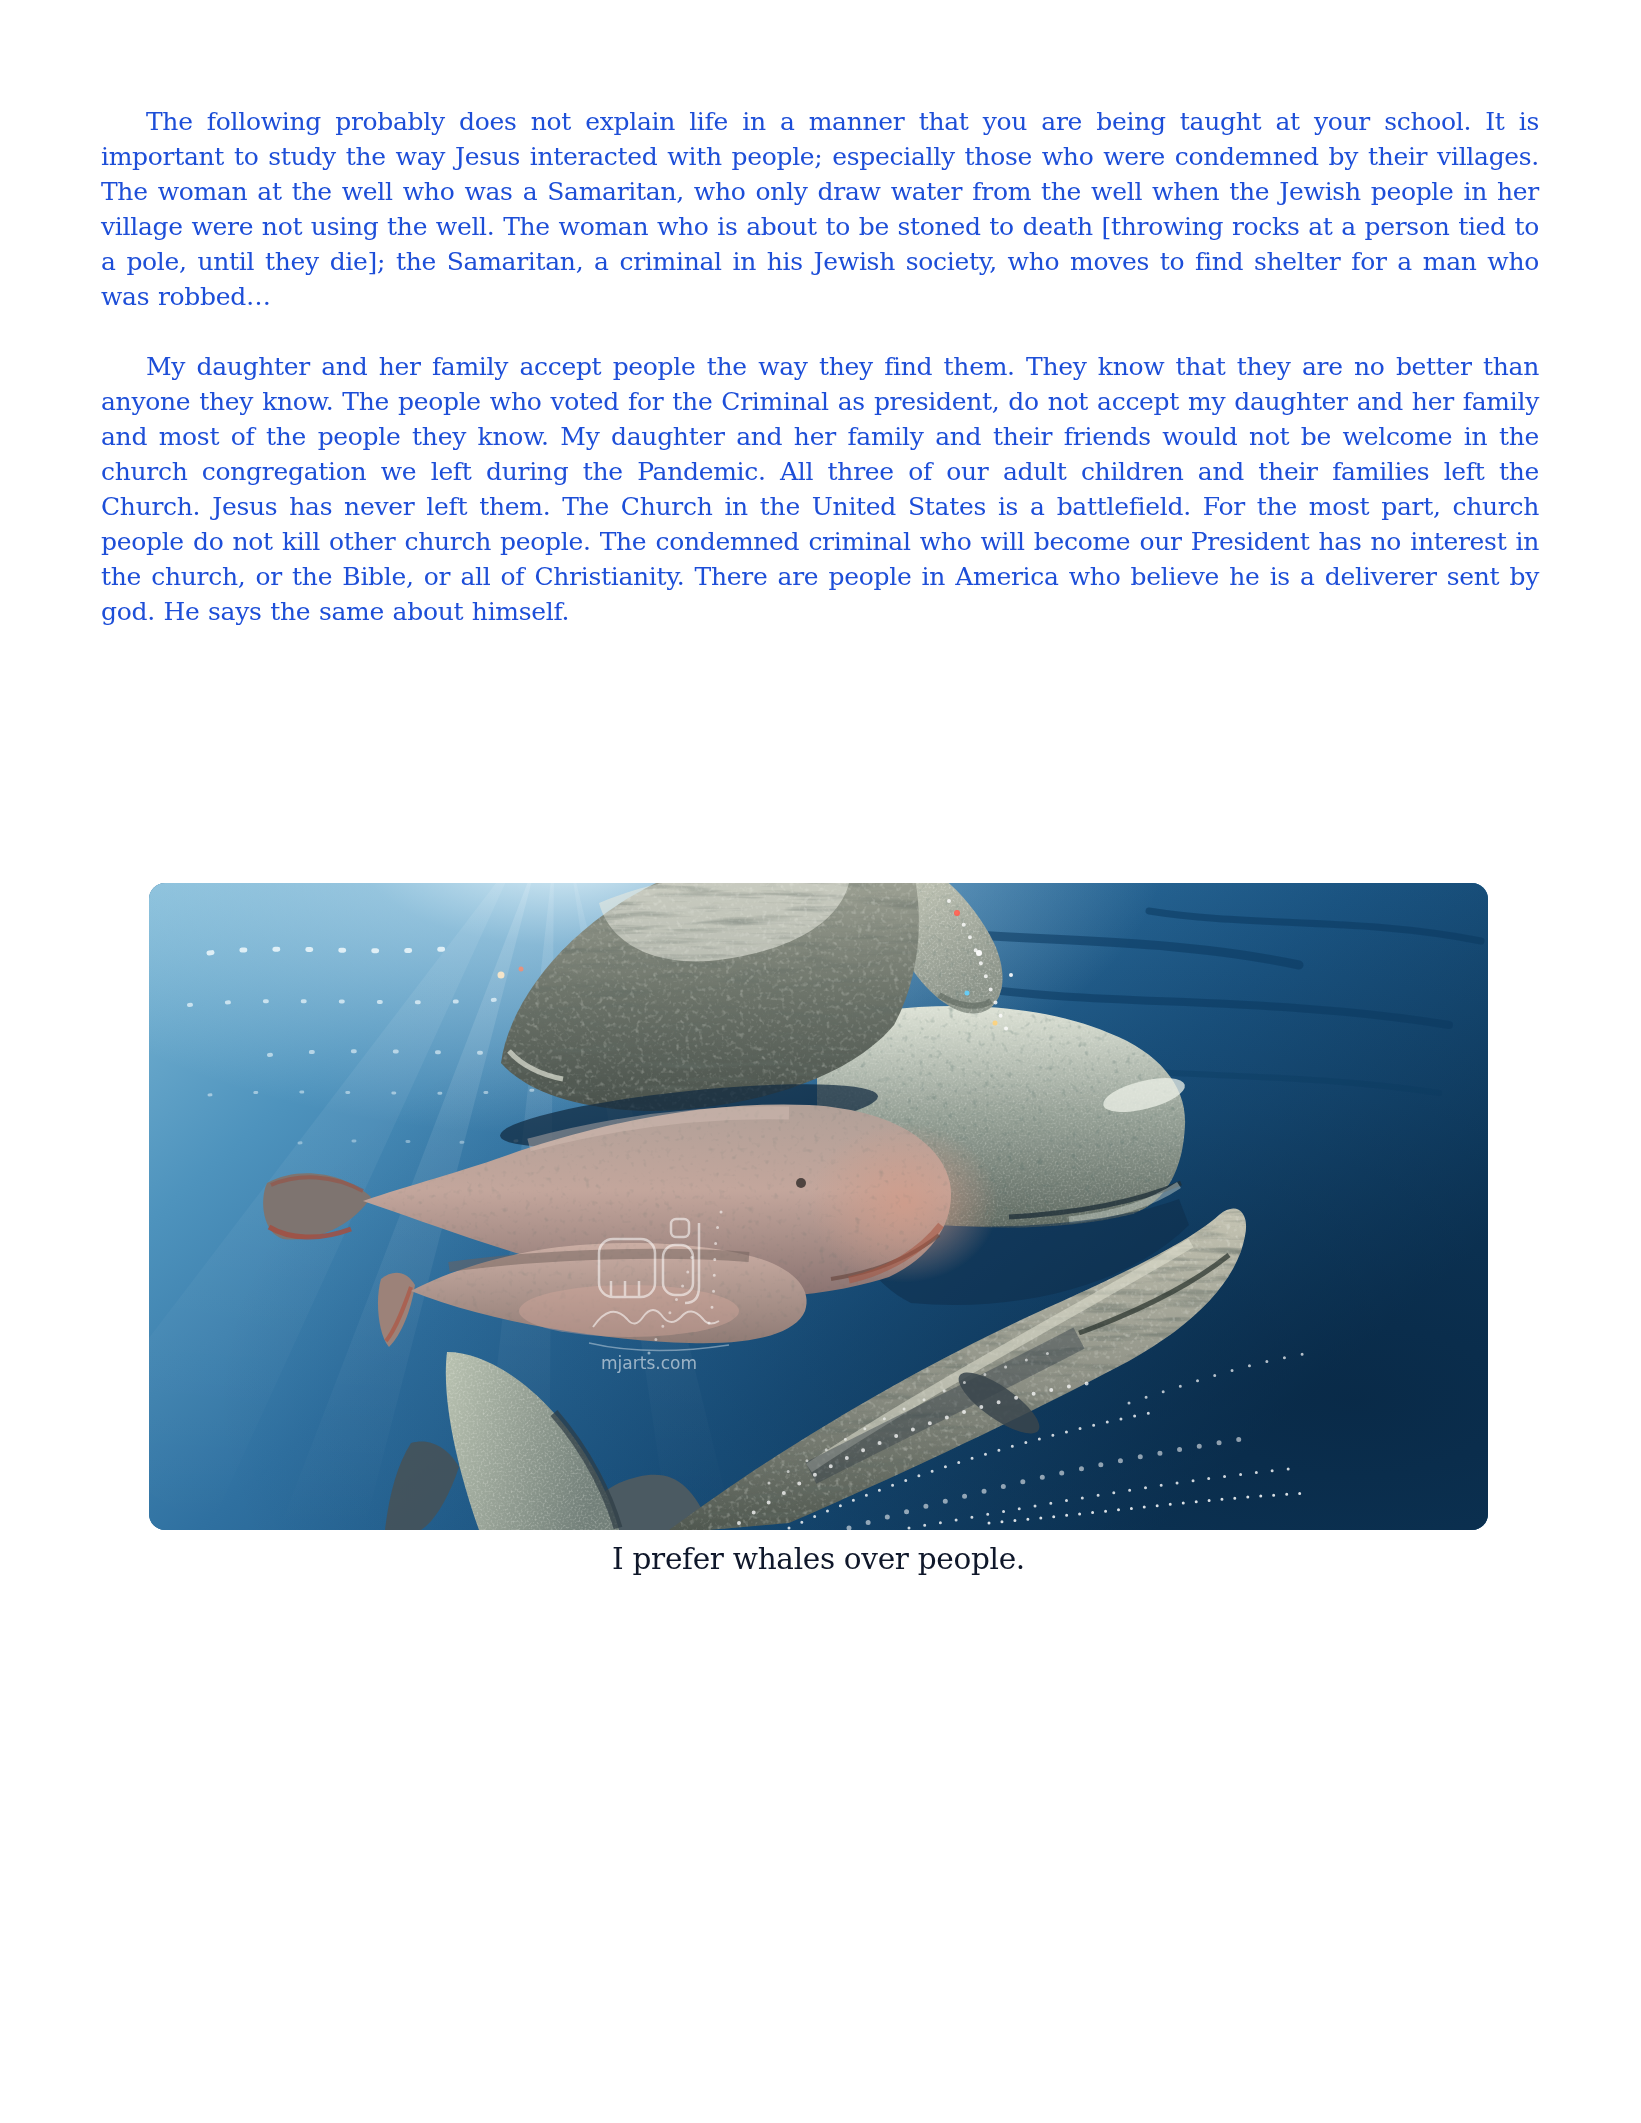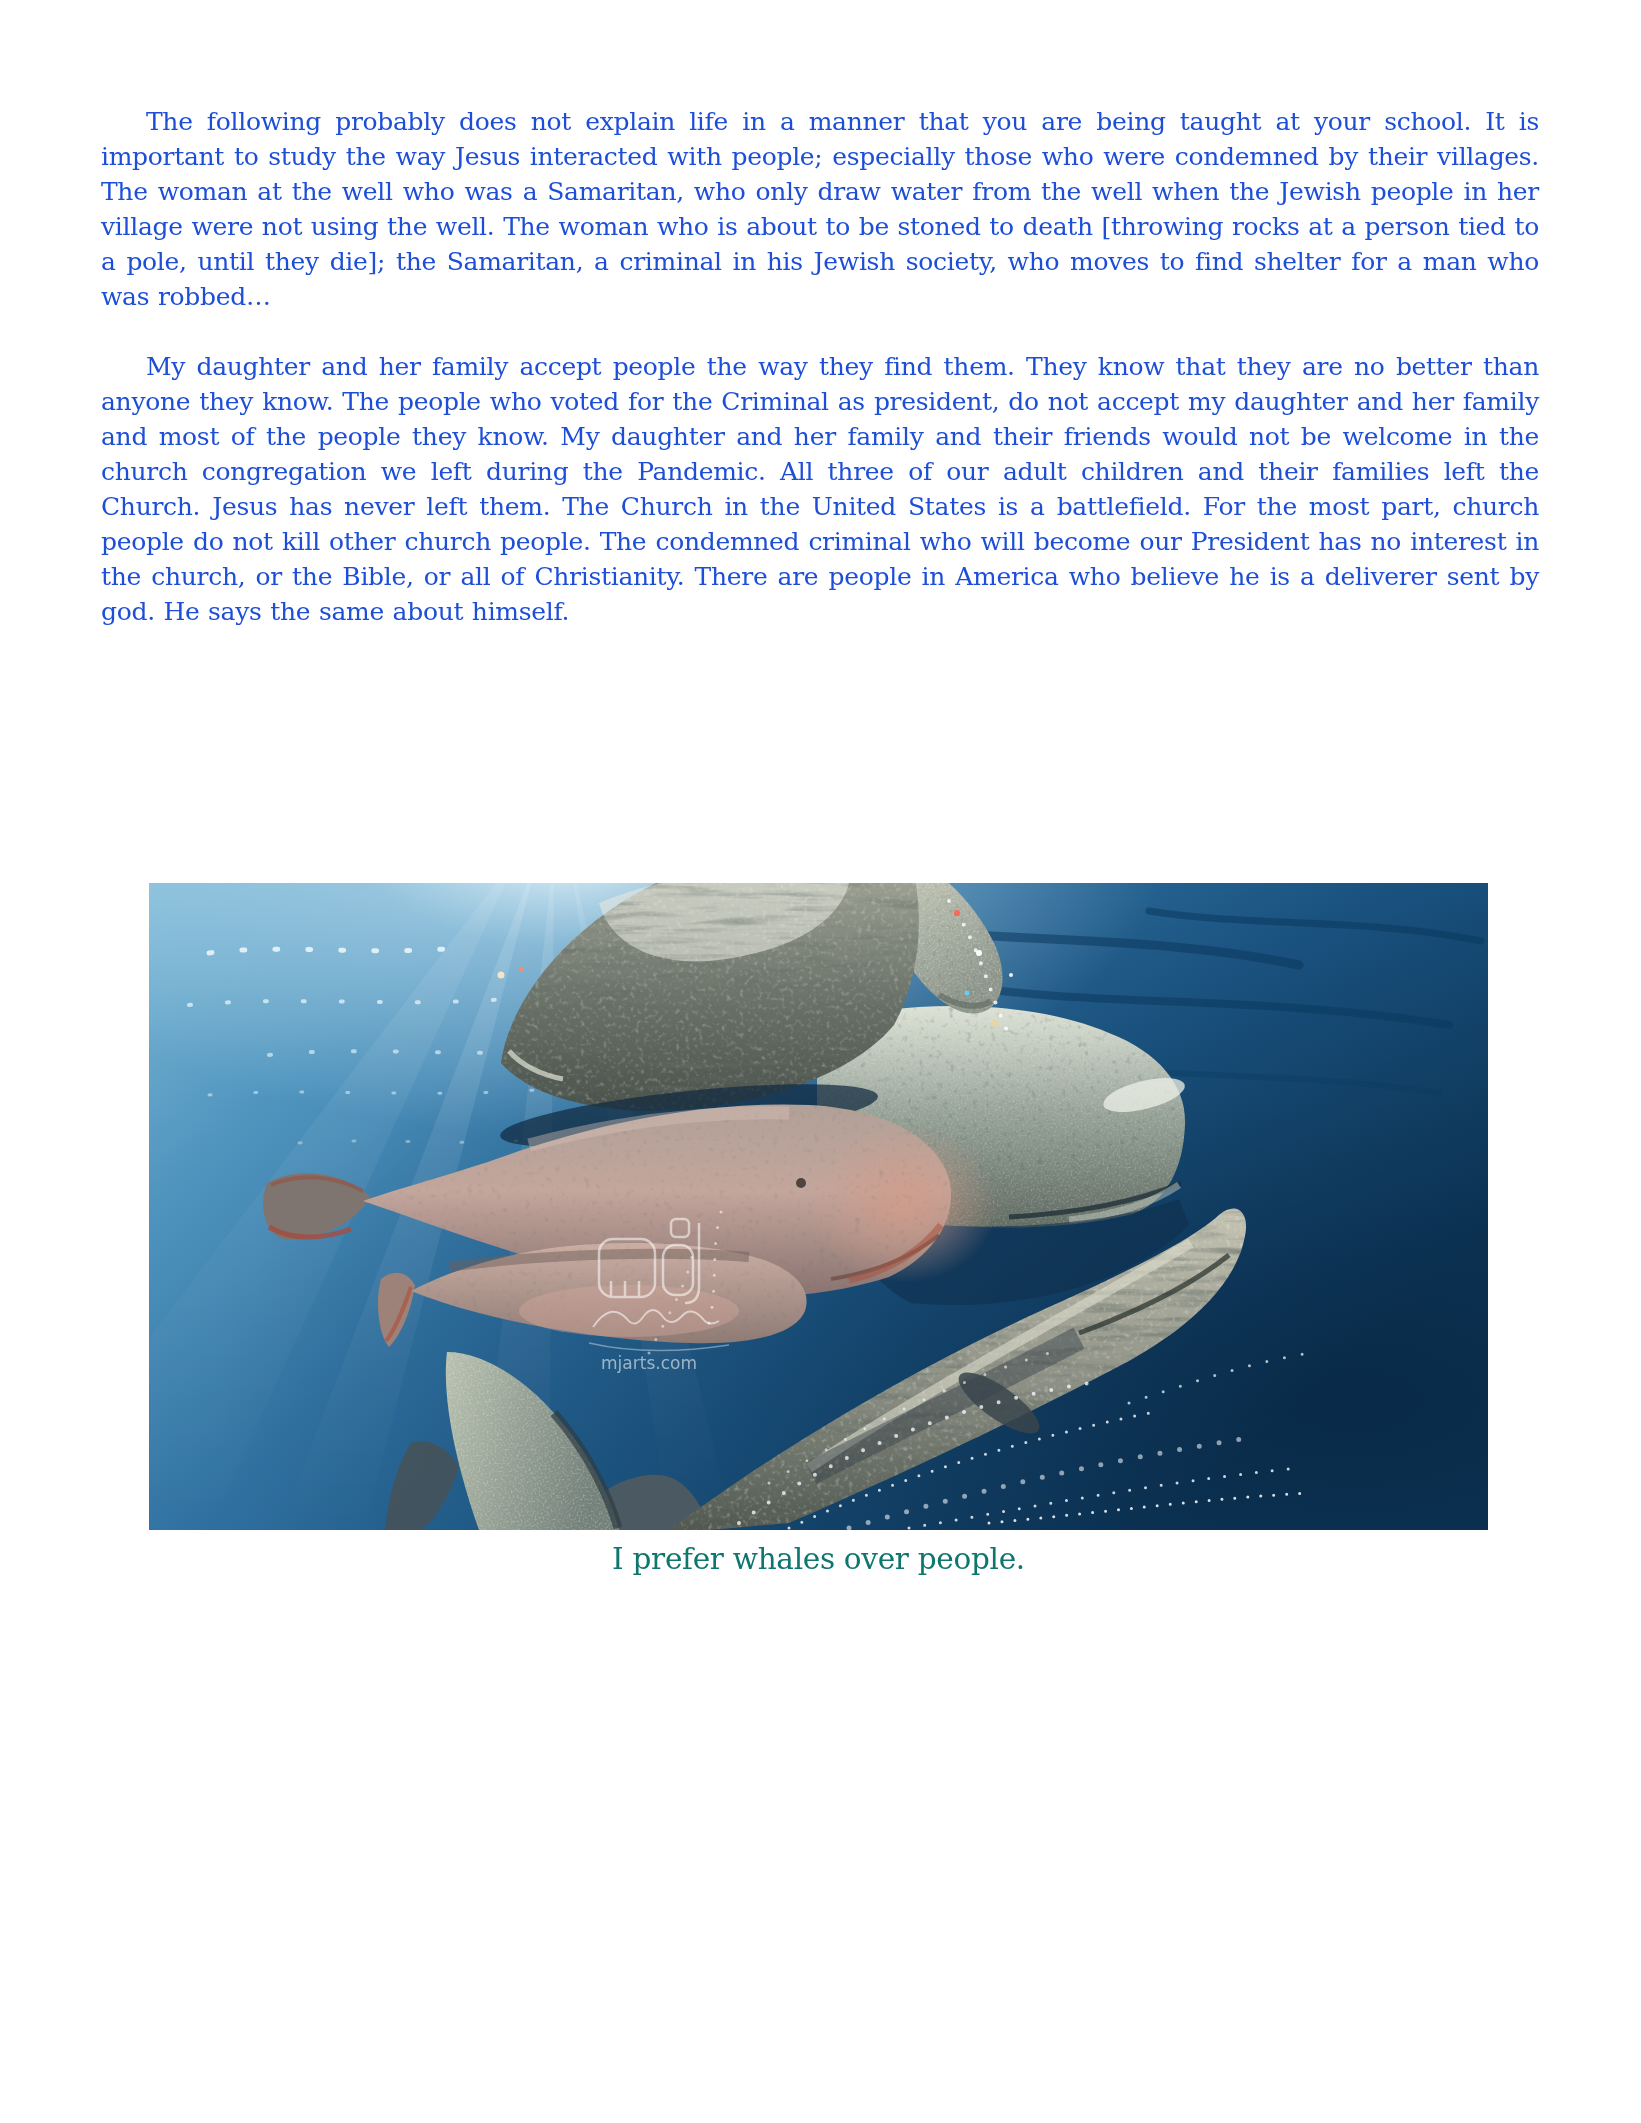--- a/index.html
+++ b/index.html
@@ -9,25 +9,25 @@
     color:#0b0b0b;position:relative;overflow:hidden;
   }
   .page{position:absolute;inset:0;}
   .text-block{position:absolute;left:97px;right:98px;top:100px;}
   .text-block p{
     margin:4px;font-size:25px;line-height:35px;text-align:justify;
     text-indent:45px;letter-spacing:-0.3px;word-spacing:1px;color:#1d4ed8;
   }
   .text-block p + p{margin-top:35px;}
   figure.whale-figure{position:absolute;left:149px;top:883px;width:1339px;margin:0;}
-  .photo{width:1339px;height:647px;overflow:hidden;background:#2a6a97;}
+  .photo{width:1339px;height:647px;overflow:hidden;background:#2a6a97;border-radius:16px;}
   .photo svg{display:block;width:100%;height:100%;}
   figcaption{
     text-align:center;font-size:29.5px;line-height:36px;margin-top:11px;
-    letter-spacing:-0.3px;color:#0f766e;
+    letter-spacing:-0.3px;color:#0f172a;
   }
 </style>
 </head>
 <body>
 
 <div class="page">
 
   <section class="text-block">
     <p>The following probably does not explain life in a manner that you are being taught at your school. It is important to study the way Jesus interacted with people; especially those who were condemned by their villages. The woman at the well who was a Samaritan, who only draw water from the well when the Jewish people in her village were not using the well. The woman who is about to be stoned to death [throwing rocks at a person tied to a pole, until they die]; the Samaritan, a criminal in his Jewish society, who moves to find shelter for a man who was robbed…</p>
     <p>My daughter and her family accept people the way they find them. They know that they are no better than anyone they know. The people who voted for the Criminal as president, do not accept my daughter and her family and most of the people they know. My daughter and her family and their friends would not be welcome in the church congregation we left during the Pandemic. All three of our adult children and their families left the Church. Jesus has never left them. The Church in the United States is a battlefield. For the most part, church people do not kill other church people. The condemned criminal who will become our President has no interest in the church, or the Bible, or all of Christianity. There are people in America who believe he is a deliverer sent by god. He says the same about himself.</p>

